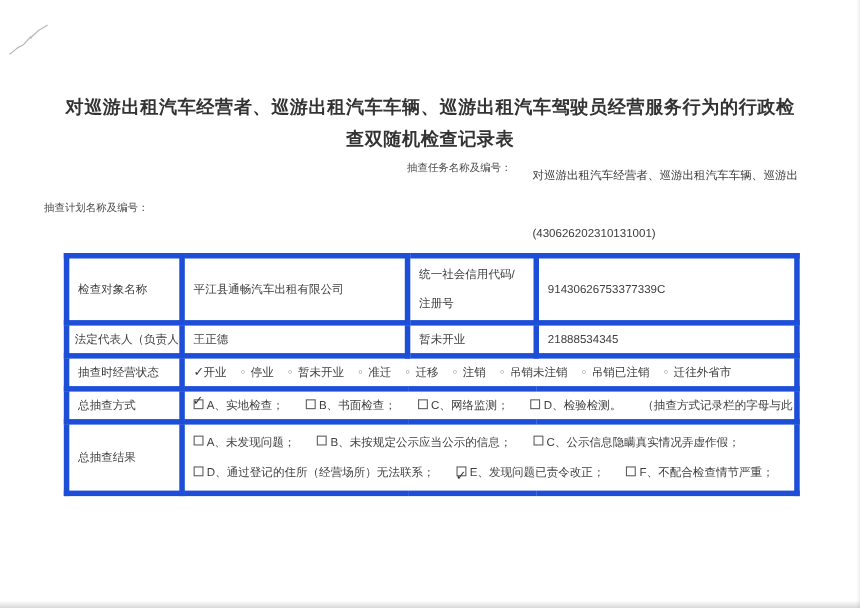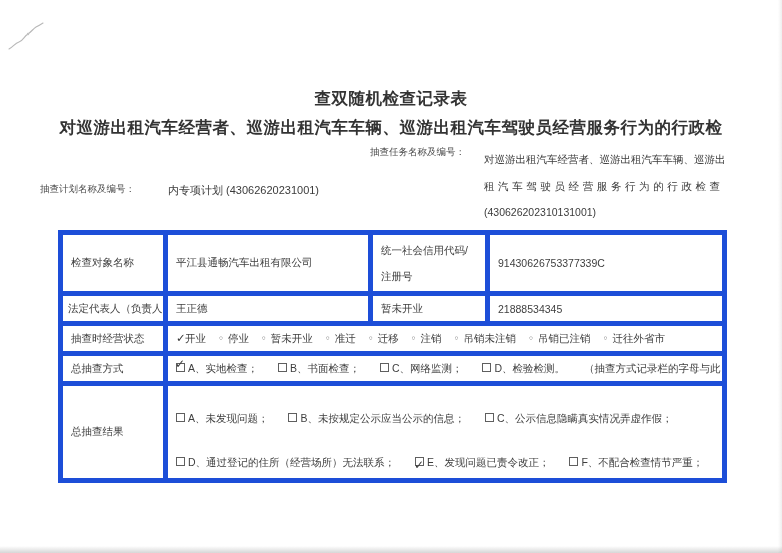--- a/index.html
+++ b/index.html
@@ -44,43 +44,41 @@
   .opt.wgap{margin-right:17px;}
   .radio{display:inline-block;width:9px;text-align:left;color:#555;}
   .radio::before{content:"○";font-size:6.5px;vertical-align:2px;}
   .opt.checked .radio::before{content:"✓";font-size:11.5px;font-weight:700;
     vertical-align:0;color:#3a3a3a;}
   .cbx{display:inline-block;width:7px;height:7px;border:1px solid #5f5f5f;
     margin-right:3px;position:relative;top:0;}
   .opt.checked .cbx::after{content:"✓";position:absolute;left:-2px;top:-7px;
     font-size:12px;font-weight:700;color:#3a3a3a;}
   .method-note{margin-left:6px;white-space:nowrap;}
-  .result-line{line-height:28px;white-space:nowrap;margin-top:16px;}
+  .result-line{line-height:28px;white-space:nowrap;}
 </style>
 </head>
 <body>
 
 <div class="page">
 
   <svg class="pen-mark" width="60" height="60" viewBox="0 0 60 60">
     <path d="M9,49 C13,47 15,43 19,42 C23,41 24,36 28,34 C31,32 33,29 36,27 C38,26 40,25 43,23" fill="none" stroke="#b8b8b8" stroke-width="1.1" stroke-linecap="round"></path>
     <circle cx="28" cy="34" r="1.2" fill="#c2c2c2"></circle>
   </svg>
 
   <div class="title">
+    <div>对巡游出租汽车经营者、巡游出租汽车车辆、巡游出租汽车驾驶员经营服务行为的行政检</div>
     <div>查双随机检查记录表</div>
-    <div>对巡游出租汽车经营者、巡游出租汽车车辆、巡游出租汽车驾驶员经营服务行为的行政检</div>
   </div>
 
   <div class="hdr-lbl plan-label">抽查计划名称及编号：</div>
-  <div class="hdr-val plan-line2">内专项计划 (43062620231001)</div>
 
   <div class="hdr-lbl task-label">抽查任务名称及编号：</div>
   <div class="hdr-val task-line1">对巡游出租汽车经营者、巡游出租汽车车辆、巡游出</div>
-  <div class="hdr-val task-line2">租汽车驾驶员经营服务行为的行政检查</div>
   <div class="hdr-val task-line3">(430626202310131001)</div>
 
   <table class="form">
     <colgroup>
         <col style="width:105px">
         <col style="width:205px">
         <col style="width:117px">
         <col style="width:237px">
       </colgroup>
 

